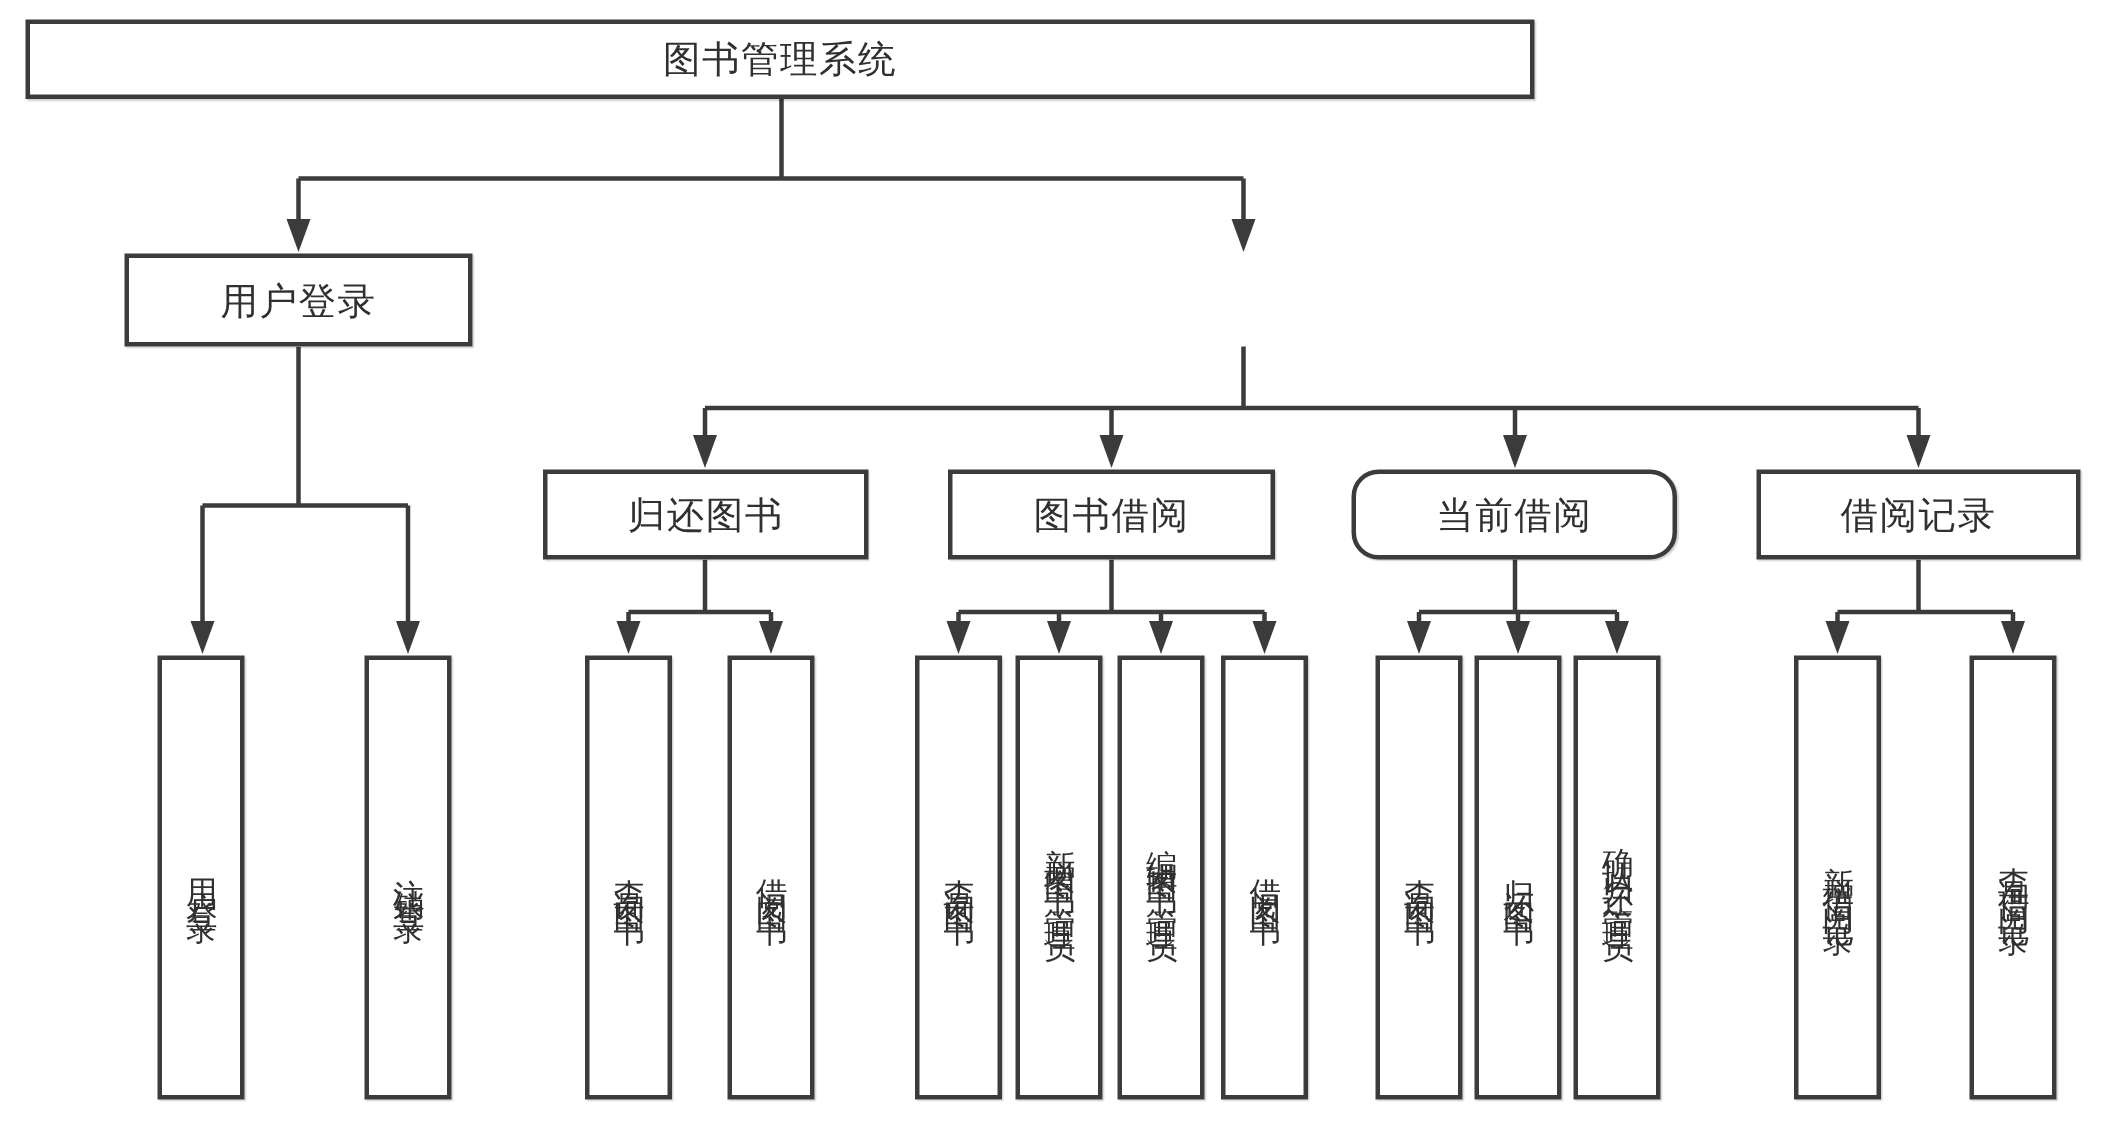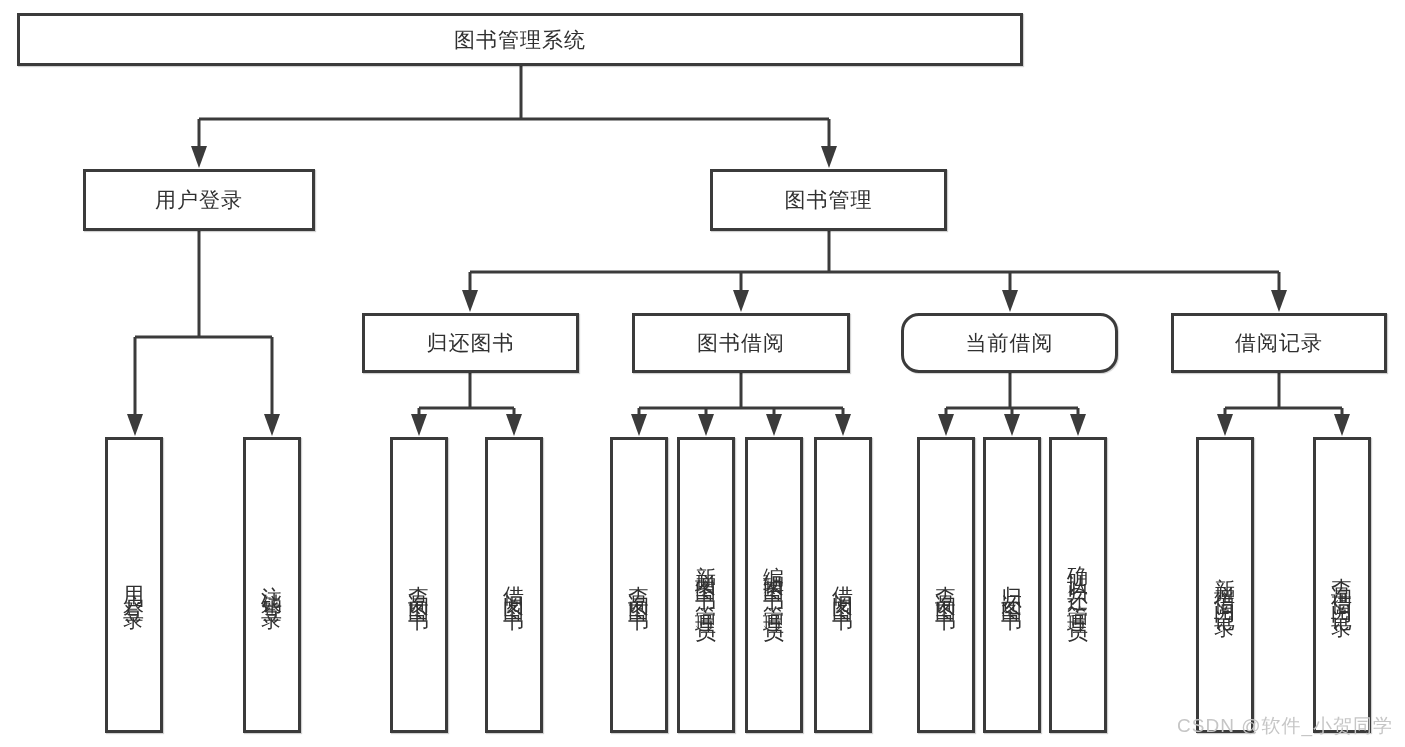--- a/index.html
+++ b/index.html
@@ -18,21 +18,21 @@
   .connectors{
     position:absolute;left:0;top:0;z-index:0;
   }
   .box{
     position:absolute;
     box-sizing:border-box;
     border:3px solid var(--line);
     background:#ffffff;
     display:flex;align-items:center;justify-content:center;
     color:var(--text);
-    font-size:21px;
+    font-size:25px;
     letter-spacing:1px;
     z-index:1;
     box-shadow:1px 1px 1px rgba(0,0,0,0.18);
   }
   .leaf{
     position:absolute;
     box-sizing:border-box;
     top:437px;height:296px;width:58px;
     border:3px solid var(--line);
     background:#ffffff;
@@ -133,23 +133,20 @@
     </g>
   </svg>
 
   <div class="box" style="left:17px;top:13px;width:1006px;height:53px;">
     <span>图书管理系统</span>
   </div>
 
   <div class="box" style="left:83px;top:169px;width:232px;height:62px;">
     <span>用户登录</span>
   </div>
-  <div class="box" style="left:710px;top:169px;width:237px;height:62px;">
-    <span>图书管理</span>
-  </div>
 
   <div class="box" style="left:362px;top:313px;width:217px;height:60px;">
     <span>归还图书</span>
   </div>
   <div class="box" style="left:632px;top:313px;width:218px;height:60px;">
     <span>图书借阅</span>
   </div>
   <div class="box" style="left:901px;top:313px;width:217px;height:60px;border-radius:18px;">
     <span>当前借阅</span>
   </div>
@@ -194,15 +191,14 @@
     <span>确认归还（管理员）</span>
   </div>
 
   <div class="leaf" style="left:1196px;">
     <span>新增借阅记录</span>
   </div>
   <div class="leaf" style="left:1313px;">
     <span>查询借阅记录</span>
   </div>
 
-  <div class="watermark">CSDN @软件_小贺同学</div>
 
 </div>
 
 </body></html>

